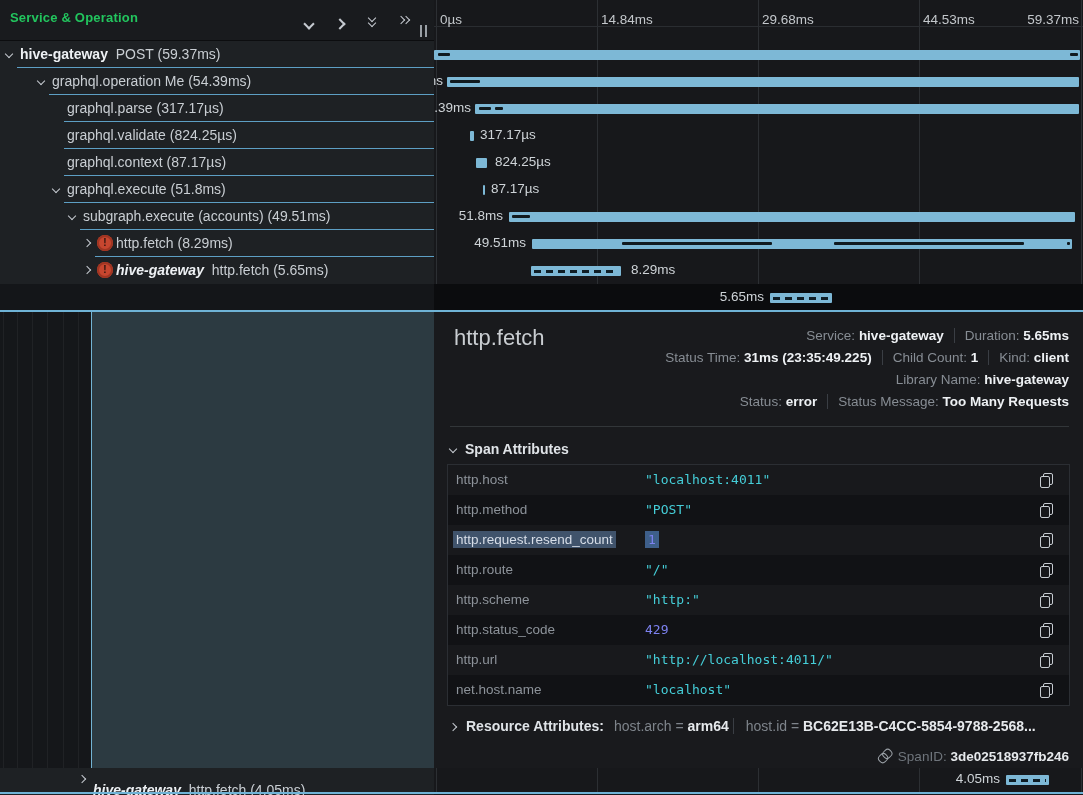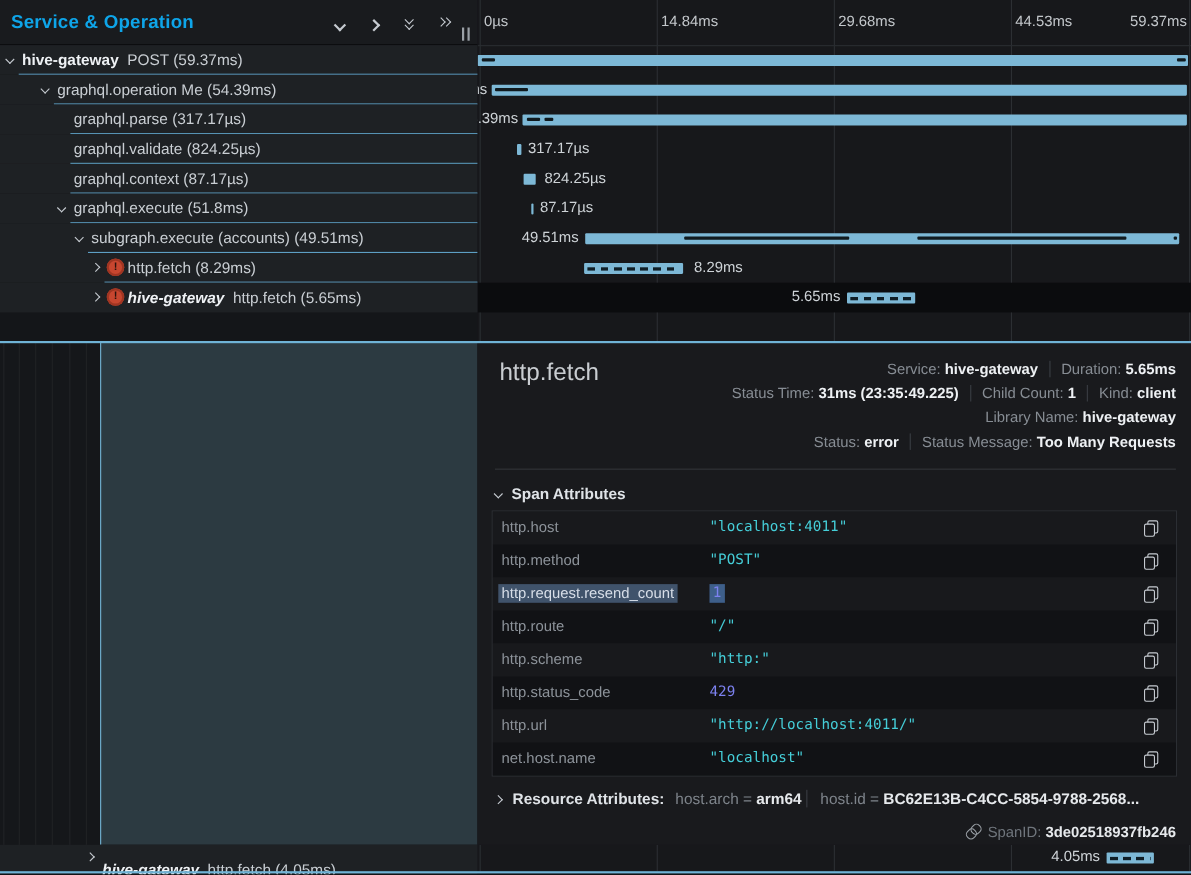--- a/index.html
+++ b/index.html
@@ -4,21 +4,21 @@
 <style>
   * { margin:0; padding:0; box-sizing:border-box; }
   html,body { background:#101214; }
   #app {
     position:relative; width:1083px; height:795px; overflow:hidden;
     font-family:"Liberation Sans", sans-serif; color:#ced3d7; background:#17181b;
   }
   
   .lp { position:absolute; left:0; top:0; width:434px; height:795px; background:#141619; z-index:3; }
   .lp-header { position:relative; height:41px; background:#191b1e; border-bottom:1px solid #0c0d0f; }
-  .lp-title { position:absolute; left:10px; top:10px; font-size:17px; font-weight:bold; color:#0ea5e9; letter-spacing:.2px; }
+  .lp-title { position:absolute; left:10px; top:10px; font-size:13px; font-weight:bold; color:#22c55e; letter-spacing:.2px; }
   .lp-icons { position:absolute; right:22px; top:14px; display:flex; gap:17px; align-items:center; }
   .icon-btn { width:14px; height:14px; position:relative; cursor:pointer; }
   .chev { display:inline-block; width:8px; height:8px; border-right:2px solid #c6cbd1; border-bottom:2px solid #c6cbd1; }
   .chev.down  { transform:rotate(45deg); }
   .chev.right { transform:rotate(-45deg); }
   .chev.sm { width:6px; height:6px; border-width:1.6px; }
   .dbl { position:relative; width:12px; height:14px; }
   .dbl .chev { position:absolute; }
   .dbl.down .c1 { left:2px; top:1px; } .dbl.down .c2 { left:2px; top:6px; }
   .dbl.right .c1 { left:0px; top:3px; } .dbl.right .c2 { left:5px; top:3px; }
@@ -37,21 +37,21 @@
     background:#c7462f; box-shadow:inset 0 0 0 2px #a03522; color:#2a120c;
     font-size:10px; font-weight:bold; text-align:center; line-height:16px; }
   .teal-region { position:absolute; left:91px; top:311px; width:343px; height:457px;
     background:#2c3a41; border-left:1px solid #73b4d4; z-index:2; }
   .lp-guides { position:absolute; left:0; top:311px; width:91px; height:484px; background:#15171a; }
   .lp-guides i { position:absolute; top:0; bottom:0; width:1px; background:rgba(255,255,255,0.05); }
 
   
   .tl { position:absolute; left:434px; top:0; width:649px; height:311px; background:#17181b; overflow:hidden; }
   .grid i { position:absolute; top:0; bottom:0; width:1px; background:#2c2f33; }
-  .ruler { position:absolute; left:0; top:0; width:649px; height:42px; border-bottom:1px solid #2a2d31; }
+  .ruler { position:absolute; left:0; top:0; width:649px; height:27px; border-bottom:1px solid #2a2d31; }
   .tick { position:absolute; top:12px; font-size:13.5px; color:#c3c7cb; }
   .tl-rows { position:absolute; left:0; top:41px; width:649px; }
   .tl-row { position:relative; height:27px; }
   .tl-row.selected { background:#0b0c0e; }
   .bar { position:absolute; top:9px; height:10px; background:#7db8d6; border-radius:1px; cursor:pointer; }
   .seg { position:absolute; top:12px; height:3px; background:#101a1f; border-radius:1px; }
   .dashline { position:absolute; left:3px; right:3px; top:50%; height:3px; margin-top:-1.5px;
     background:repeating-linear-gradient(90deg,#0f1e26 0 7px, transparent 7px 12px); }
   .bar-label { position:absolute; top:5px; font-size:13.5px; color:#ced3d7; white-space:nowrap; }
   .sel-border { position:absolute; left:0; top:310px; width:1083px; height:2px; background:#6fb3d6; z-index:5; }
@@ -142,20 +142,25 @@
         </div>
         <div class="tl-row">
           <div class="bar" style="left: 42px; width: 11px;"></div>
           <span class="bar-label" style="left: 61px;">824.25µs</span>
         </div>
         <div class="tl-row">
           <div class="bar" style="left: 49px; width: 2px;"></div>
           <span class="bar-label" style="left: 57px;">87.17µs</span>
         </div>
         <div class="tl-row">
+          <div class="bar" style="left: 75px; width: 566px;"></div>
+          <div class="seg" style="left: 78px; width: 18px;"></div>
+          <span class="bar-label" style="right: 580px;">51.8ms</span>
+        </div>
+        <div class="tl-row">
           <div class="bar" style="left: 98px; width: 540px;"></div>
           <div class="seg" style="left: 188px; width: 150px;"></div>
           <div class="seg" style="left: 400px; width: 190px;"></div>
           <div class="seg" style="left: 633px; width: 3px;"></div>
           <span class="bar-label" style="right: 557px;">49.51ms</span>
         </div>
         <div class="tl-row">
           <div class="bar" style="left: 97px; width: 90px;">
             <div class="dashline"></div>
           </div>

